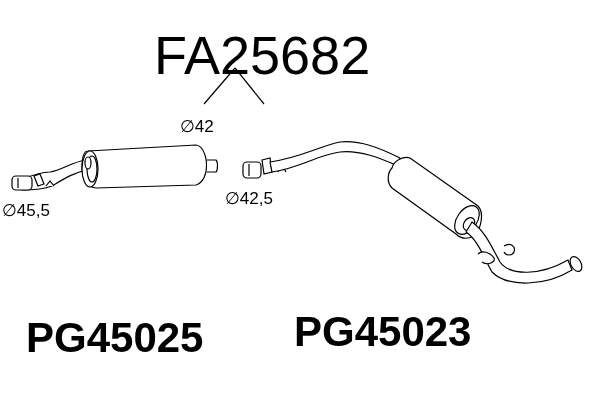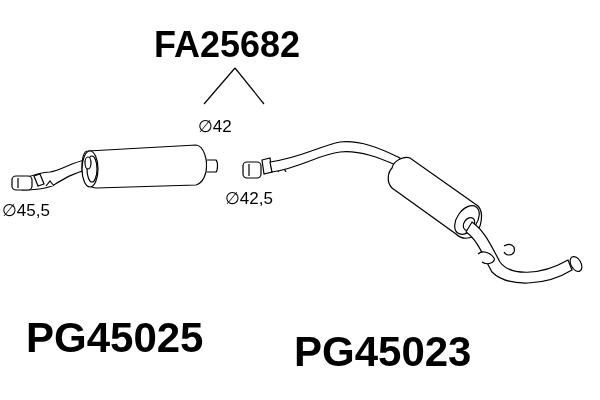--- a/index.html
+++ b/index.html
@@ -1,18 +1,18 @@
 <!DOCTYPE html>
 <html><head>
   <meta charset="utf-8">
   <style>
     html, body { margin: 0; padding: 0; background: #ffffff; }
     body { width: 600px; height: 400px; position: relative; overflow: hidden; font-family: "Liberation Sans", sans-serif; color: #000; }
     .label { position: absolute; white-space: nowrap; }
-    .title { font-weight: bold; font-size: 36px; letter-spacing: 0px; }
+    .title { font-weight: normal; font-size: 54px; letter-spacing: 0px; }
     .part-no { font-weight: bold; font-size: 42px; }
     .dim { font-size: 17px; }
     svg.art { position: absolute; left: 0; top: 0; }
   </style>
 </head>
 <body>
 
 <div class="label title" style="left:154px; top:24px;">FA25682</div>
 
 <svg class="art" width="600" height="400" viewBox="0 0 600 400">
@@ -53,18 +53,18 @@
     <ellipse cx="469" cy="224" rx="5" ry="7" transform="rotate(35 469 224)"></ellipse>
 
     <path d="M472 222 C486 232, 492 248, 500 262 C510 276, 540 276, 568 260 L572 270 C546 286, 508 288, 492 272 C484 258, 478 240, 466 232 Z"></path>
     <ellipse cx="576" cy="264" rx="5" ry="8" transform="rotate(-30 576 264)"></ellipse>
 
     <path d="M478 254 C482 250, 490 252, 494 258 C496 262, 488 266, 482 262"></path>
     <path d="M504 246 C510 242, 516 246, 514 252 C512 256, 506 256, 504 252"></path>
   </g>
 </svg>
 
-<div class="label dim" style="left:198px; top:116px;">∅42</div>
+<div class="label dim" style="left:180px; top:116px;">∅42</div>
 <div class="label dim" style="left:2px; top:200px;">∅45,5</div>
 <div class="label dim" style="left:225px; top:188px;">∅42,5</div>
 
 <div class="label part-no" style="left:26px; top:314px;">PG45025</div>
-<div class="label part-no" style="left:294px; top:328px;">PG45023</div>
+<div class="label part-no" style="left:294px; top:308px;">PG45023</div>
 
 </body></html>

